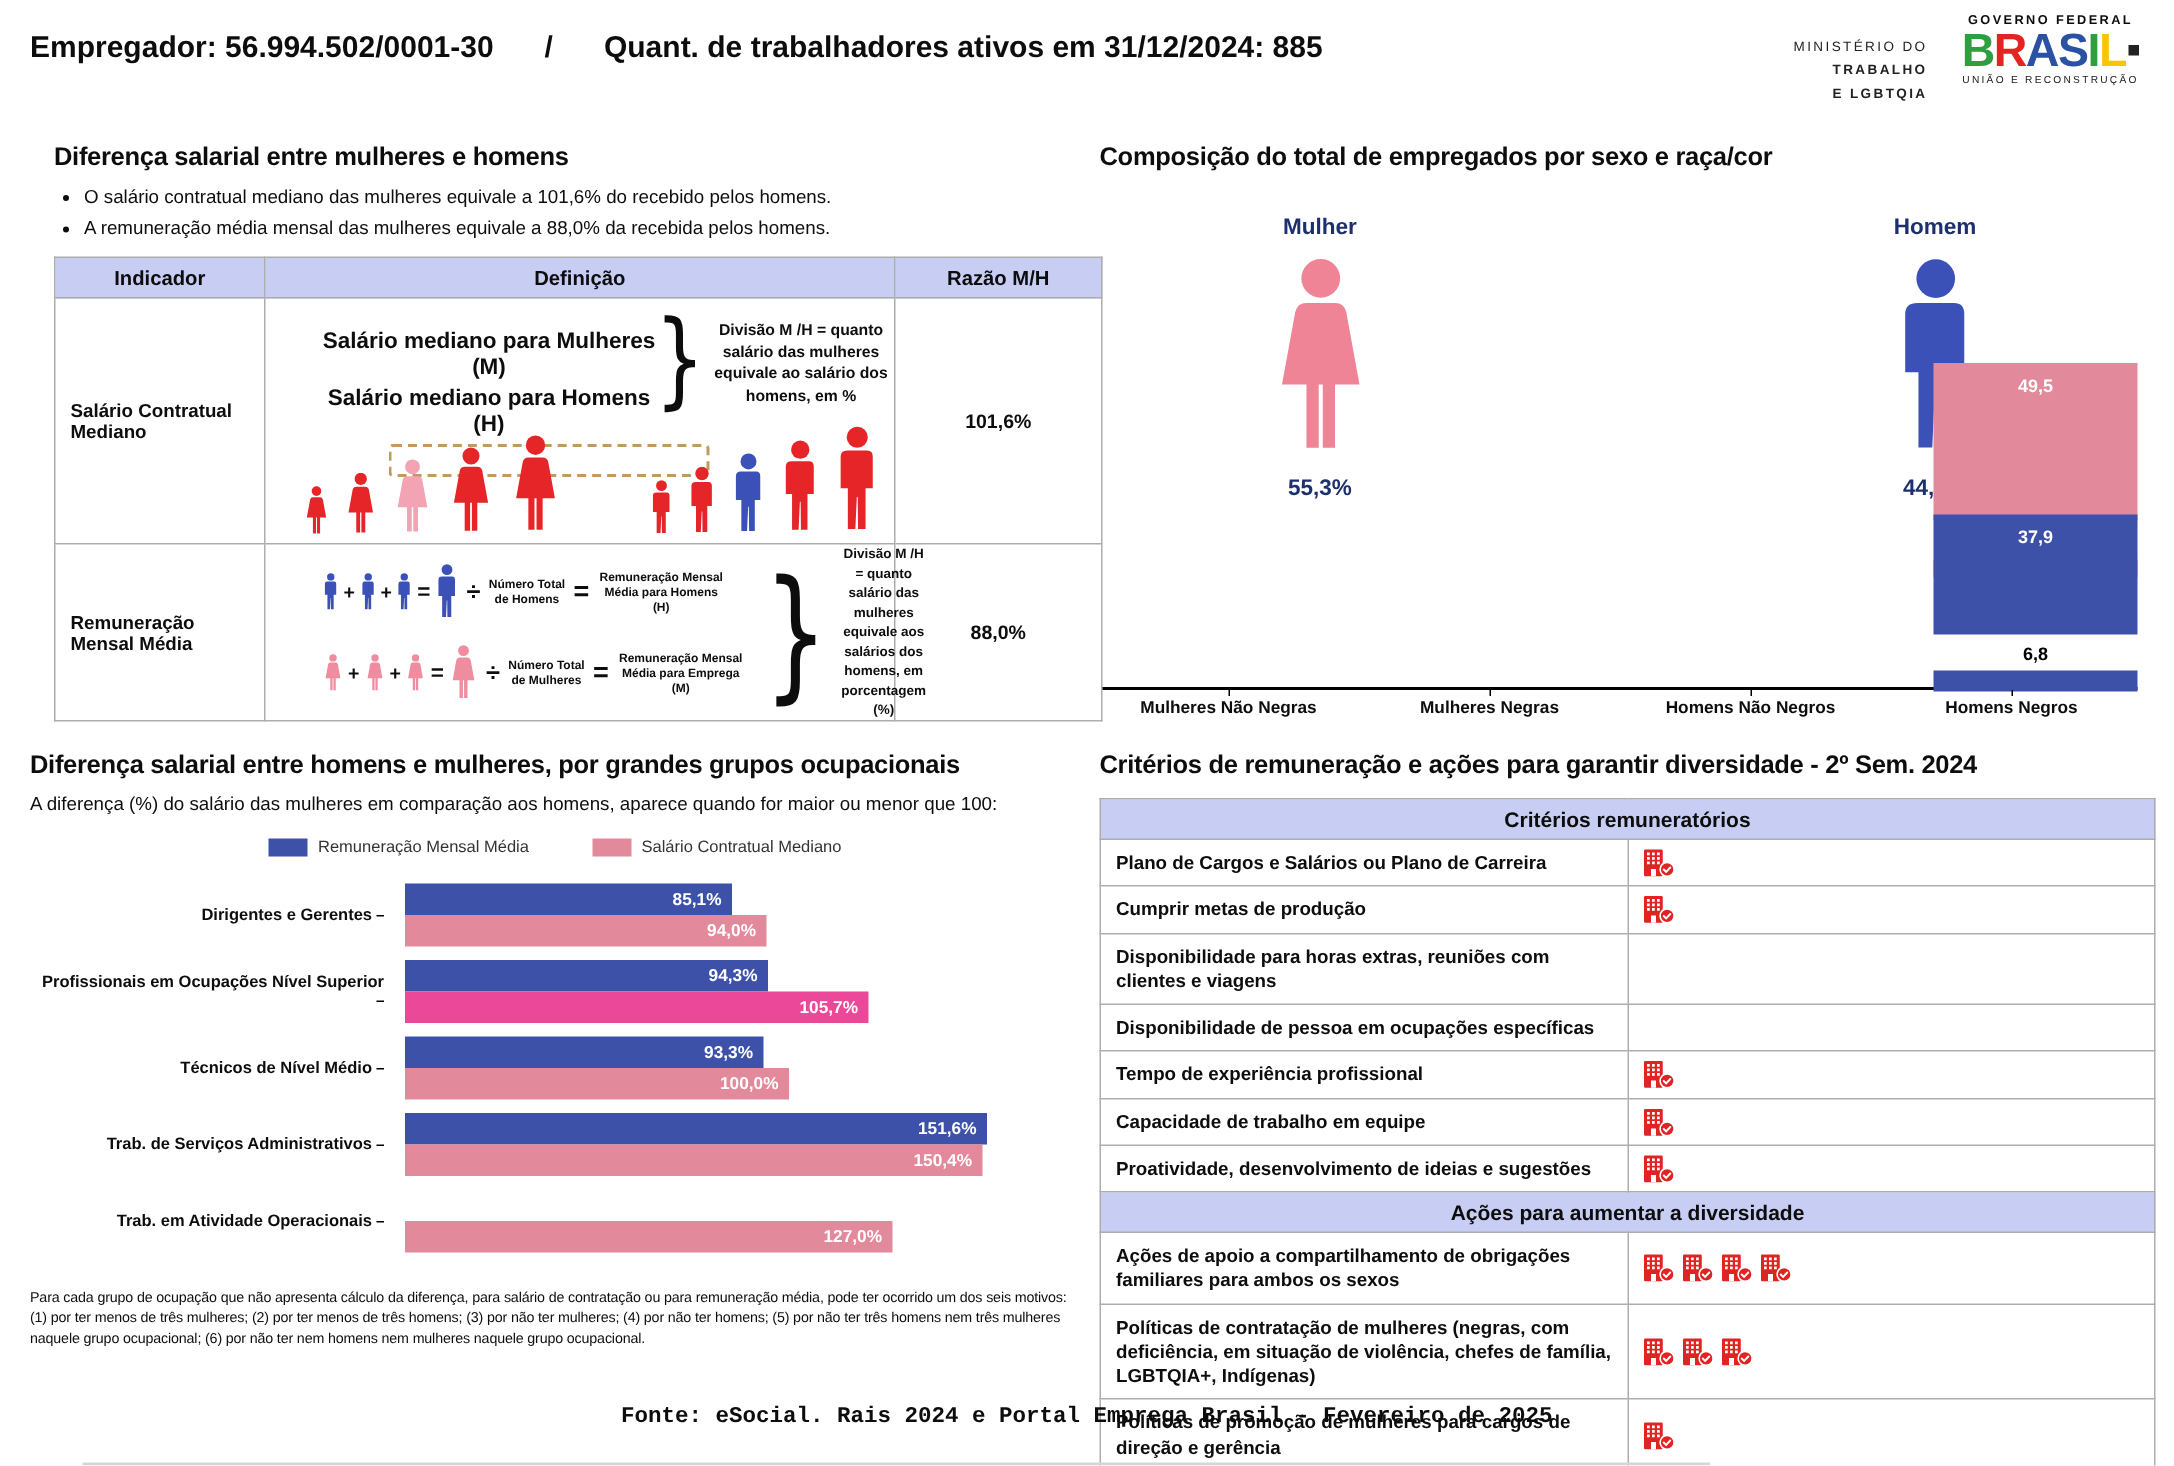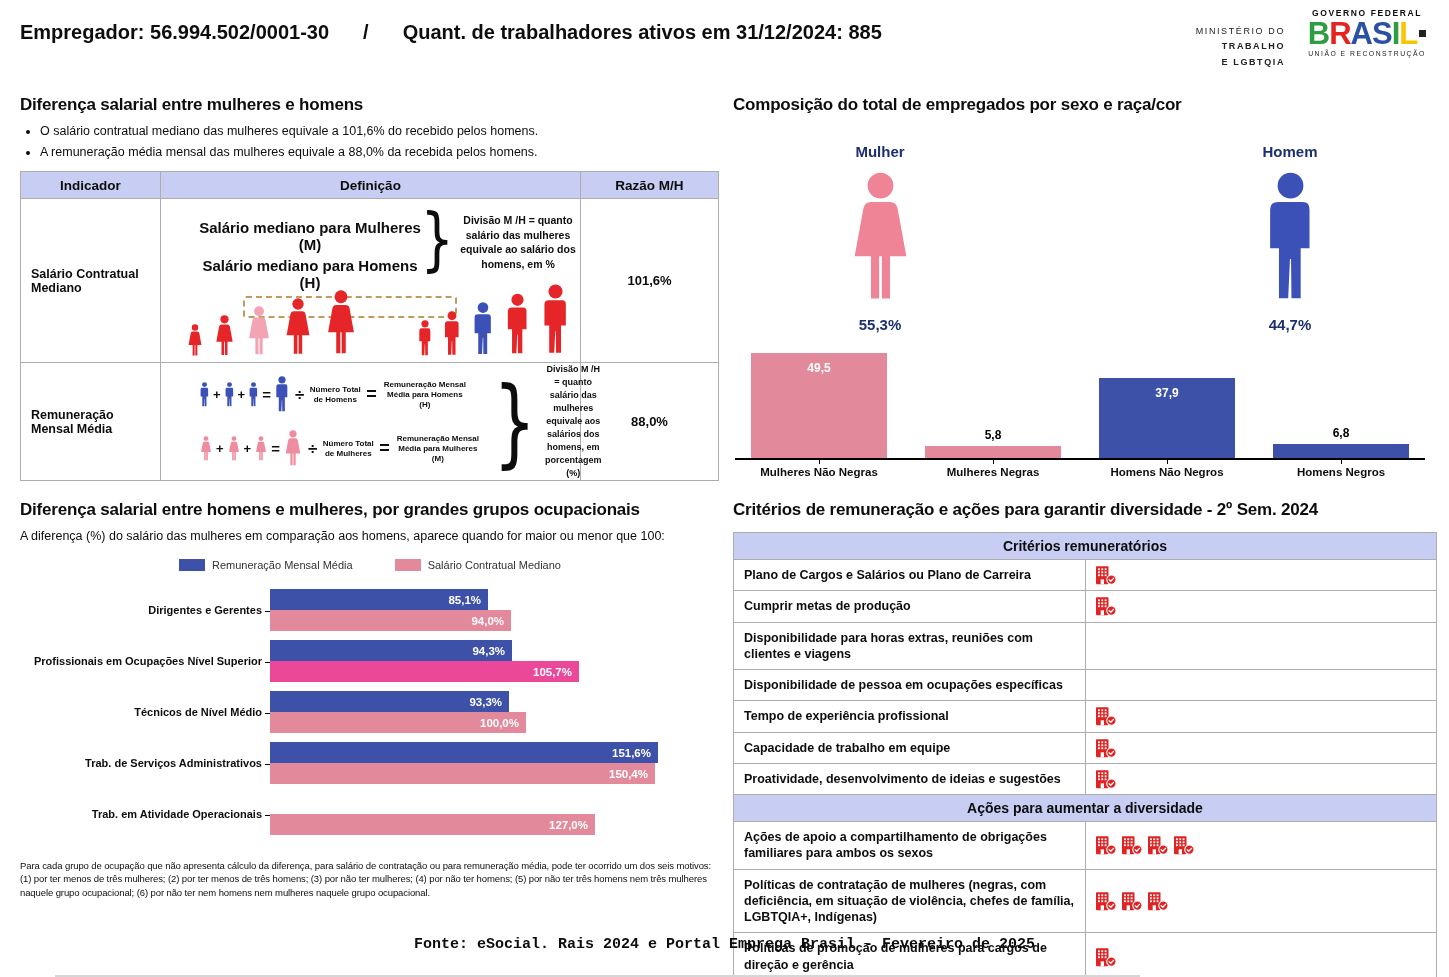--- a/index.html
+++ b/index.html
@@ -28,21 +28,21 @@
   .logos{position:absolute;right:16px;top:8px;display:flex;gap:16px;align-items:flex-start;}
   .ministry{text-align:right;font-size:9px;letter-spacing:1.6px;line-height:1.7;padding-top:16px;color:#222;}
   .ministry .b{font-weight:bold;}
   .gov{width:132px;text-align:center;}
   .gov-top{font-size:8.5px;font-weight:bold;letter-spacing:1.6px;}
   .gov-brand{font-size:31px;font-weight:900;letter-spacing:-1px;line-height:1.0;display:flex;justify-content:center;align-items:center;}
   .gov-brand .sq{display:inline-block;width:7px;height:7px;background:#222;margin-left:2px;}
   .gov-bottom{font-size:6.8px;letter-spacing:1.5px;color:#222;margin-top:1px;}
   
   .sec-title{font-size:17px;font-weight:bold;letter-spacing:-0.2px;}
-  .sec-tl{position:absolute;left:20px;top:95px;width:698px;}
+  .sec-tl{position:absolute;left:36px;top:95px;width:698px;}
   .sec-tr{position:absolute;left:733px;top:95px;width:700px;}
   .sec-bl{position:absolute;left:20px;top:500px;width:700px;}
   .sec-br{position:absolute;left:733px;top:500px;width:704px;}
   
   .bullets{margin:9px 0 0 20px;padding:0;font-size:12.5px;}
   .bullets li{margin-bottom:7px;}
   table.ind{border-collapse:collapse;width:698px;margin-top:12px;table-layout:fixed;}
   table.ind th,table.ind td{border:1px solid var(--border);}
   table.ind th{background:var(--lavender);height:27px;font-size:13.5px;}
   .col-ind{width:140px;}.col-def{width:420px;}.col-ratio{width:138px;}
@@ -76,35 +76,35 @@
   .d2-note{width:126px;font-size:9px;font-weight:bold;text-align:center;line-height:1.45;}
   
   .comp-people{position:relative;height:218px;}
   .person-block{position:absolute;width:170px;text-align:center;top:28px;}
   .person-block .plabel{font-size:15px;font-weight:bold;color:var(--navy);}
   .person-block .psvg{margin-top:12px;}
   .person-block .ppct{font-size:15px;font-weight:bold;color:var(--navy);margin-top:4px;}
   .pb-female{left:62px;}
   .pb-male{left:472px;}
   .comp-chart{position:absolute;left:2px;top:255px;width:690px;}
-  .vbars{height:110px;border-bottom:2px solid #000;display:flex;justify-content:center;align-items:flex-end;gap:38px;}
+  .vbars{height:110px;border-bottom:2px solid #000;display:flex;justify-content:center;align-items:flex-end;gap:38px;flex-direction:column;}
   .vcol{width:136px;position:relative;height:110px;}
   .vbar{position:absolute;bottom:0;left:0;right:0;}
   .vval{position:absolute;left:0;right:0;text-align:center;font-weight:bold;font-size:12px;}
   .vlabels{display:flex;justify-content:center;gap:38px;}
   .vlabel{width:136px;text-align:center;font-weight:bold;font-size:11.5px;padding-top:6px;position:relative;}
   .vlabel::before{content:"";position:absolute;top:0;left:50%;width:1px;height:4px;background:#000;}
   
   .occ-sub{font-size:12.5px;margin-top:9px;}
   .legend{display:flex;justify-content:center;gap:42px;margin-top:16px;font-size:11px;color:#333;}
   .legend-item{display:flex;align-items:center;gap:7px;}
   .swatch{width:26px;height:12px;display:inline-block;}
   .hchart{margin-top:18px;}
   .hgroup{display:flex;margin-bottom:9px;}
-  .hlabel{width:250px;text-align:right;font-weight:bold;font-size:11px;align-self:center;padding-right:0;}
+  .hlabel{width:250px;text-align:right;font-weight:bold;font-size:11px;align-self:center;padding-right:14px;}
   .hlabel::after{content:"";display:inline-block;width:5px;height:1px;background:#000;vertical-align:middle;margin-left:3px;}
   .hbars{display:flex;flex-direction:column;}
   .hbar{height:21px;display:flex;align-items:center;justify-content:flex-end;padding-right:7px;color:#fff;font-weight:bold;font-size:11.5px;}
   .footnote{margin-top:24px;font-size:9.5px;line-height:1.4;width:700px;letter-spacing:-0.1px;}
   
   table.crit{border-collapse:collapse;width:704px;margin-top:12px;table-layout:fixed;}
   table.crit td{border:1px solid var(--border);}
   td.crit-sec{background:var(--lavender);font-size:14px;font-weight:bold;text-align:center;padding:5px 4px;}
   td.crit-label{font-size:12.5px;font-weight:bold;padding:7px 10px;line-height:1.3;}
   td.crit-icons{width:148px;padding:3px 4px 3px 9px;vertical-align:middle;}
@@ -275,21 +275,21 @@
               <svg class="fig-pinkeq" width="14" height="26">
                     <use href="#sym-female"></use>
                   </svg>
               <span class="op eq">=</span>
               <svg class="fig-pinkeq" width="20" height="38">
                     <use href="#sym-female"></use>
                   </svg>
               <span class="op div">÷</span>
               <span class="divisor">Número Total de Mulheres</span>
               <span class="op heq">=</span>
-              <span class="result">Remuneração Mensal Média para Mulheres (M)</span>
+              <span class="result">Remuneração Mensal Média para Emprega (M)</span>
             </div>
           </div>
           <div class="brace2">}</div>
           <div class="d2-note">Divisão M /H = quanto salário das mulheres equivale aos salários dos homens, em porcentagem (%)</div>
         </div>
       </td>
       <td class="ratio">88,0%</td>
     </tr>
   </tbody>
     </table>

